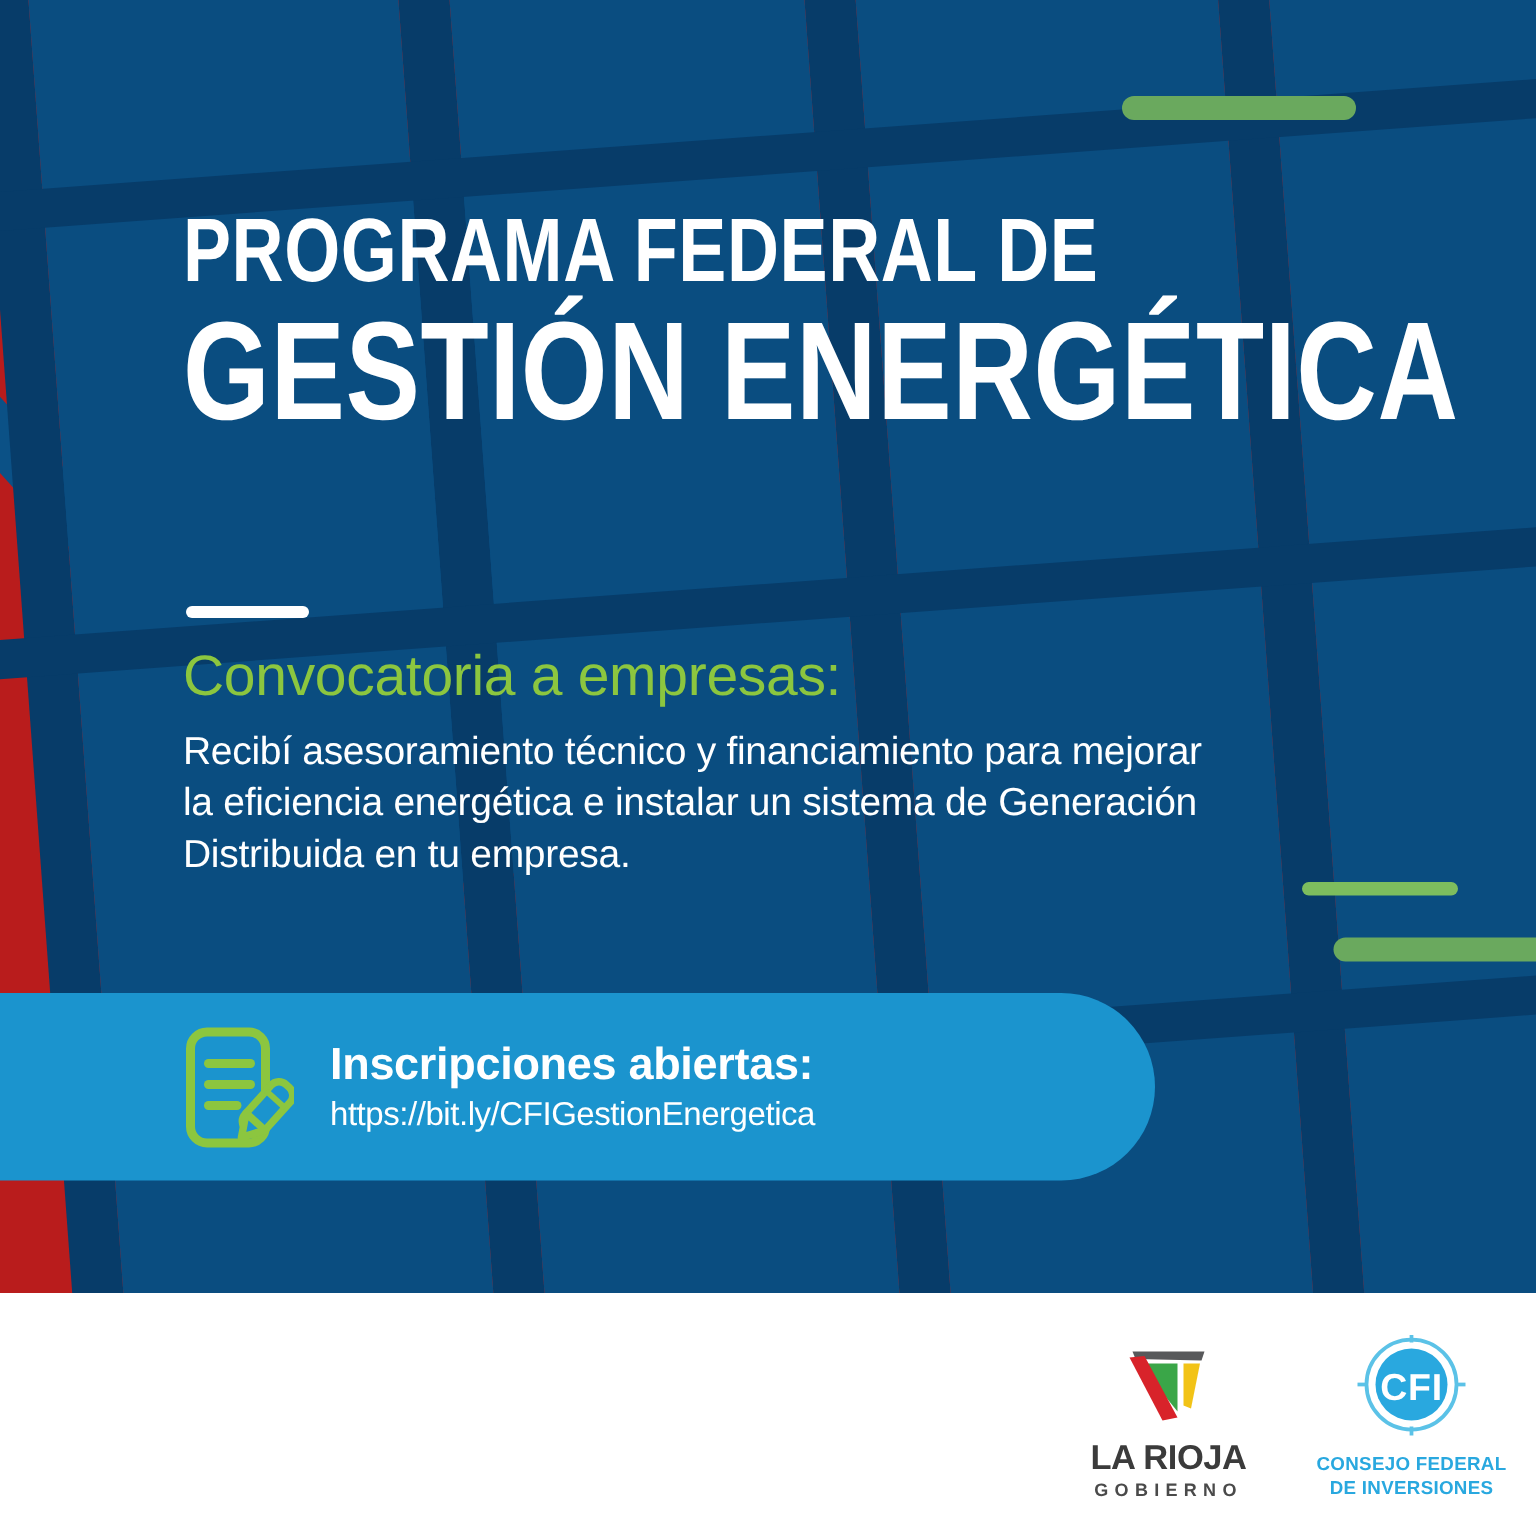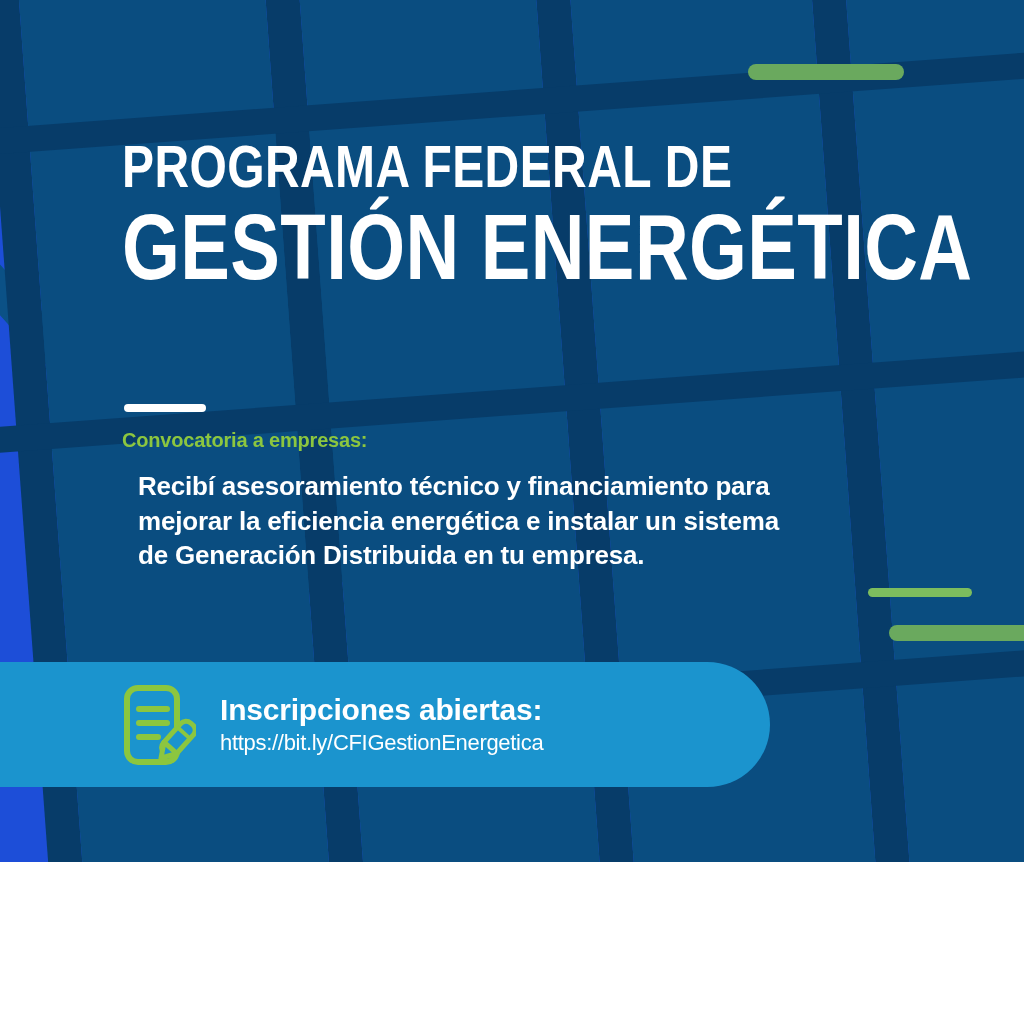--- a/index.html
+++ b/index.html
@@ -15,21 +15,21 @@
     font-family: "Liberation Sans", sans-serif;
     background: #ffffff;
   }
 
   
   .blue-stage {
     position: absolute;
     left: 0; top: 0;
     width: 1024px;
     height: 862px;
-    background: #1d4ed8;
+    background: #b91c1c;
     overflow: hidden;
   }
 
   
   .sun-layer {
     position: absolute;
     left: 0; top: 0;
     width: 1024px; height: 862px;
   }
   .sun-disc {
@@ -127,33 +127,33 @@
 
   
   .body-block {
     position: absolute;
     left: 122px;
     top: 428px;
     width: 700px;
   }
   .kicker {
     color: #8cc63f;
-    font-size: 20px;
-    font-weight: 700;
+    font-size: 38px;
+    font-weight: 400;
     line-height: 1.25;
     letter-spacing: -0.2px;
     margin: 0 0 7px 0;
   }
   .paragraph {
     color: #ffffff;
     font-size: 26px;
-    font-weight: 700;
+    font-weight: 400;
     line-height: 1.33;
     letter-spacing: -0.2px;
-    margin: 16px;
+    margin: 0;
     max-width: 680px;
   }
 
   
   .cta {
     position: absolute;
     left: -60px;
     top: 662px;
     width: 830px;
     height: 125px;
@@ -294,15 +294,38 @@
       <div class="cta-text">
         <div class="cta-title">Inscripciones abiertas:</div>
         <div class="cta-url">https://bit.ly/CFIGestionEnergetica</div>
       </div>
     </div>
 
   </div>
 
   <div class="footer"></div>
 
-
+  <div class="logo-rioja">
+    <svg width="76" height="58" viewBox="0 0 76 58">
+      <path d="M14 8 L62 8 L60 14 L16 13 Z" fill="#58595b"></path>
+      <path d="M18 16 L44 16 L44 48 Z" fill="#3aa648"></path>
+      <path d="M48 16 L59 16 L53 46 L48 44 Z" fill="#f2c317"></path>
+      <path d="M12 12 L22 11 L44 52 L34 54 Z" fill="#d8232a"></path>
+    </svg>
+    <div class="rioja-name">LA RIOJA</div>
+    <div class="rioja-sub">GOBIERNO</div>
+  </div>
+
+  <div class="logo-cfi">
+    <svg width="78" height="70" viewBox="0 0 78 70">
+      <circle cx="39" cy="33" r="30" fill="none" stroke="#5bc2e7" stroke-width="2.5"></circle>
+      <circle cx="39" cy="33" r="24" fill="#29a8df"></circle>
+      <line x1="3" y1="33" x2="10" y2="33" stroke="#5bc2e7" stroke-width="2.5"></line>
+      <line x1="68" y1="33" x2="75" y2="33" stroke="#5bc2e7" stroke-width="2.5"></line>
+      <line x1="39" y1="-1" x2="39" y2="5" stroke="#5bc2e7" stroke-width="2.5"></line>
+      <line x1="39" y1="61" x2="39" y2="67" stroke="#5bc2e7" stroke-width="2.5"></line>
+      <text x="39" y="43" text-anchor="middle" font-family="Liberation Sans, sans-serif" font-size="25" font-weight="700" fill="#ffffff" letter-spacing="0.5">CFI</text>
+    </svg>
+    <div class="cfi-sub">CONSEJO FEDERAL</div>
+    <div class="cfi-sub" style="margin-top:1px;">DE INVERSIONES</div>
+  </div>
 
 </div>
 
 </body></html>

